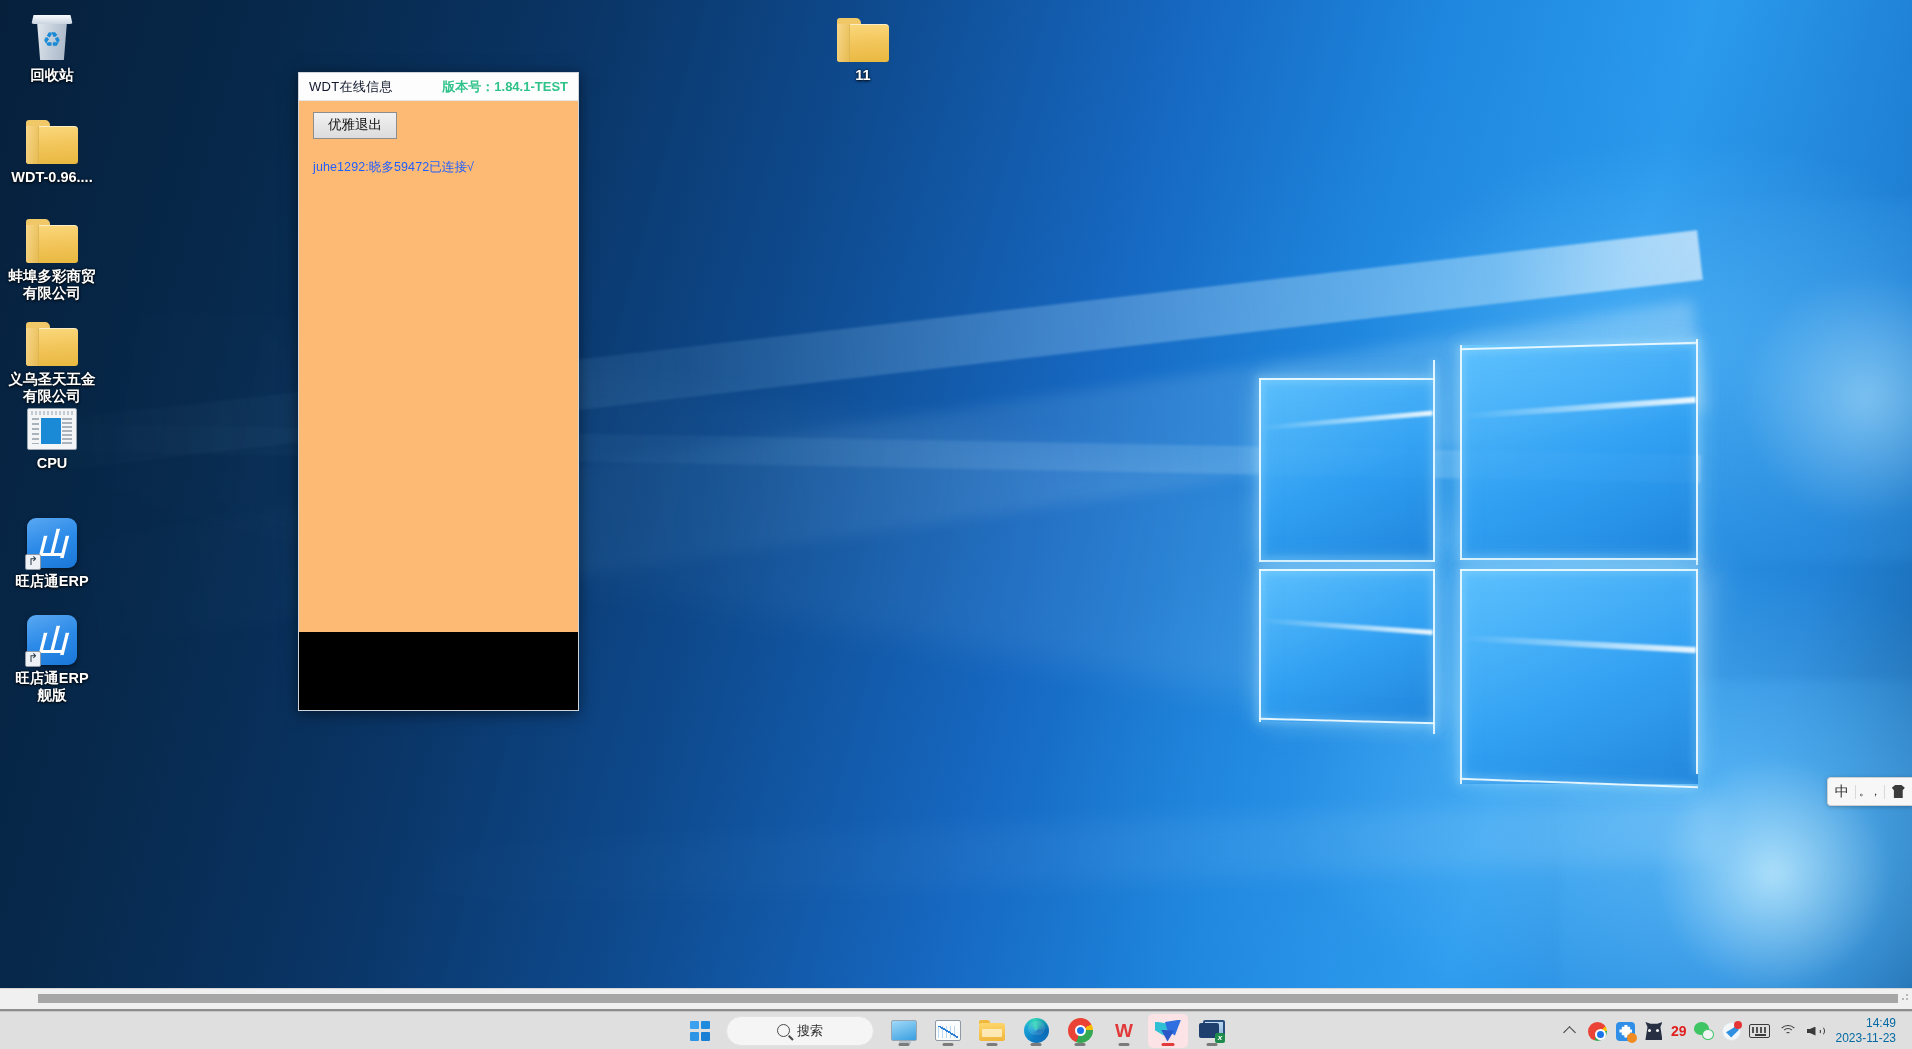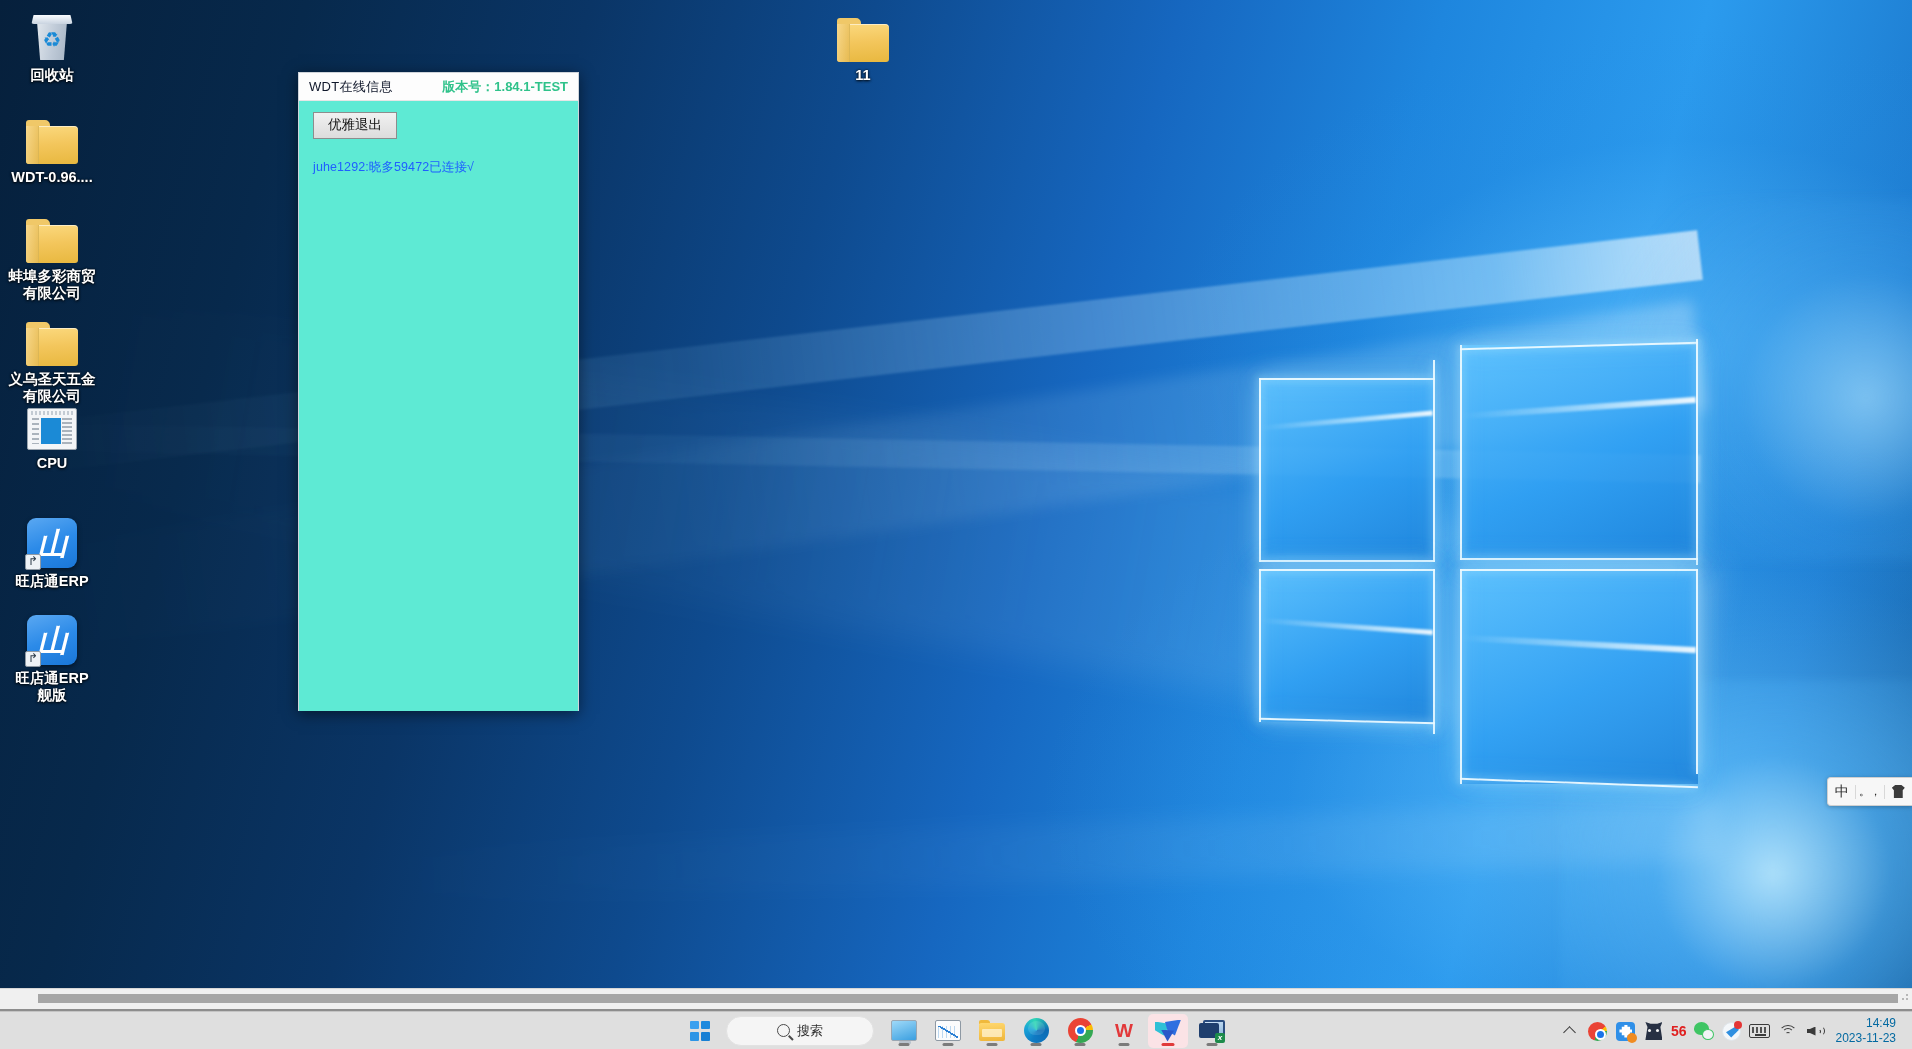--- a/index.html
+++ b/index.html
@@ -119,21 +119,21 @@
     position:absolute; left:298px; top:72px; width:281px; height:639px;
     background:#000; border:1px solid #cfd4da;
     box-shadow:0 3px 14px rgba(0,0,0,.5);
   }
   #wdt-titlebar {
     height:28px; background:#fdfdfd; border-bottom:1px solid #e6e6e6;
     display:flex; align-items:center; padding:0 10px; gap:10px;
   }
   #wdt-title { color:#0f172a; font-size:13px; letter-spacing:.3px; }
   #wdt-version { color:#2fc28a; font-size:13px; font-weight:700; margin-left:auto; white-space:nowrap; }
-  #wdt-body { position:relative; height:610px; background:#5eead4; padding:6px 0 0 0; }
+  #wdt-body { position:relative; height:531px; background:#fdba74; padding:6px 0 0 0; }
   #exit-btn {
     margin:5px 0 0 14px; padding:3px 14px 4px;
     background:linear-gradient(180deg,#f1f1f1,#dcdcdc);
     border:1px solid #8d8d8d; color:#101010; font-size:13.5px;
     font-family:"Liberation Sans", sans-serif; cursor:pointer;
     min-width:84px;
   }
   #wdt-log { margin:20px 0 0 14px; color:#1f5fff; font-size:12.5px; letter-spacing:.1px; }
 
   
@@ -542,21 +542,21 @@
     <div class="tray-item">
       <span class="ic-chrome" style="width:19px;height:19px"></span>
     </div>
     <div class="tray-item">
       <span class="ic-puzzle"></span>
     </div>
     <div class="tray-item">
       <span class="ic-cat"></span>
     </div>
     <div class="tray-item" style="width:auto">
-      <span id="tray-count">56</span>
+      <span id="tray-count">29</span>
     </div>
     <div class="tray-item">
       <span class="ic-wechat">
           <i class="b1"></i>
           <i class="b2"></i>
         </span>
     </div>
     <div class="tray-item">
       <span class="ic-cloudy">
           <i class="blade"></i>

